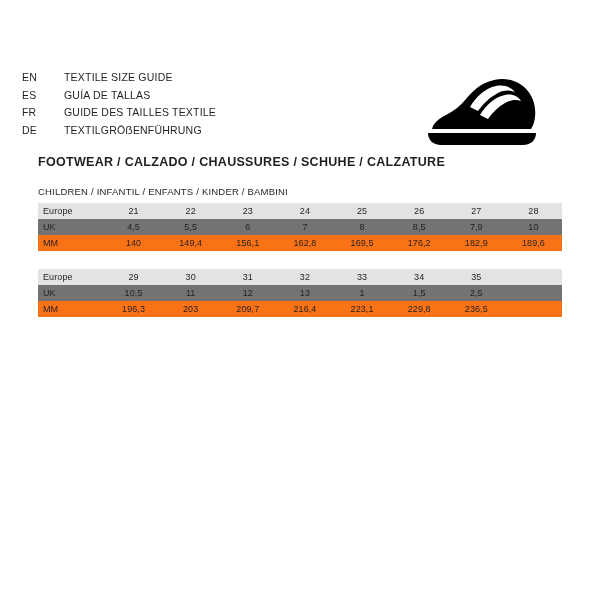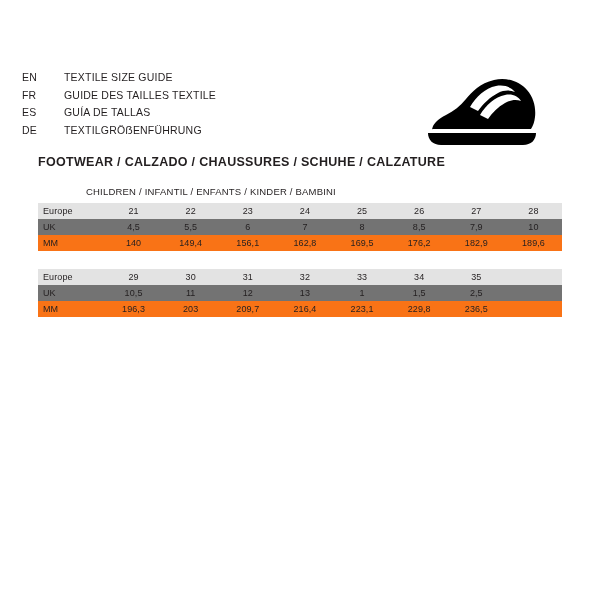--- a/index.html
+++ b/index.html
@@ -72,21 +72,20 @@
   }
 
   
   .sub-title {
     position: absolute;
     left: 38px;
     top: 186px;
     font-size: 9.5px;
     letter-spacing: 0.2px;
     color: #231f20;
-    margin-left: 48px;
   }
 
   
   .size-table {
     position: absolute;
     left: 38px;
     width: 524px;
     border-collapse: collapse;
     table-layout: fixed;
   }
@@ -123,26 +122,26 @@
 <div class="page">
 
   <div class="header">
 
     <div class="lang-list">
       <div class="lang-row">
         <span class="lang-code">EN</span>
         <span class="lang-text">TEXTILE SIZE GUIDE</span>
       </div>
       <div class="lang-row">
+        <span class="lang-code">ES</span>
+        <span class="lang-text">GUÍA DE TALLAS</span>
+      </div>
+      <div class="lang-row">
         <span class="lang-code">FR</span>
         <span class="lang-text">GUIDE DES TAILLES TEXTILE</span>
-      </div>
-      <div class="lang-row">
-        <span class="lang-code">ES</span>
-        <span class="lang-text">GUÍA DE TALLAS</span>
       </div>
       <div class="lang-row">
         <span class="lang-code">DE</span>
         <span class="lang-text">TEXTILGRÖẞENFÜHRUNG</span>
       </div>
     </div>
 
     <div class="shoe-icon">
       <svg viewBox="0 0 116 72" width="116" height="72" xmlns="http://www.w3.org/2000/svg" aria-hidden="true">
         <path fill="#000000" d="M8 54 C8 47 14 42 22 38 C30 34 36 29 42 22 C48 15 56 6 70 3 C84 0 96 5 103 13 C110 21 112 31 111 40 C110.5 45 109 49 107 52 L8 52 Z"></path>

